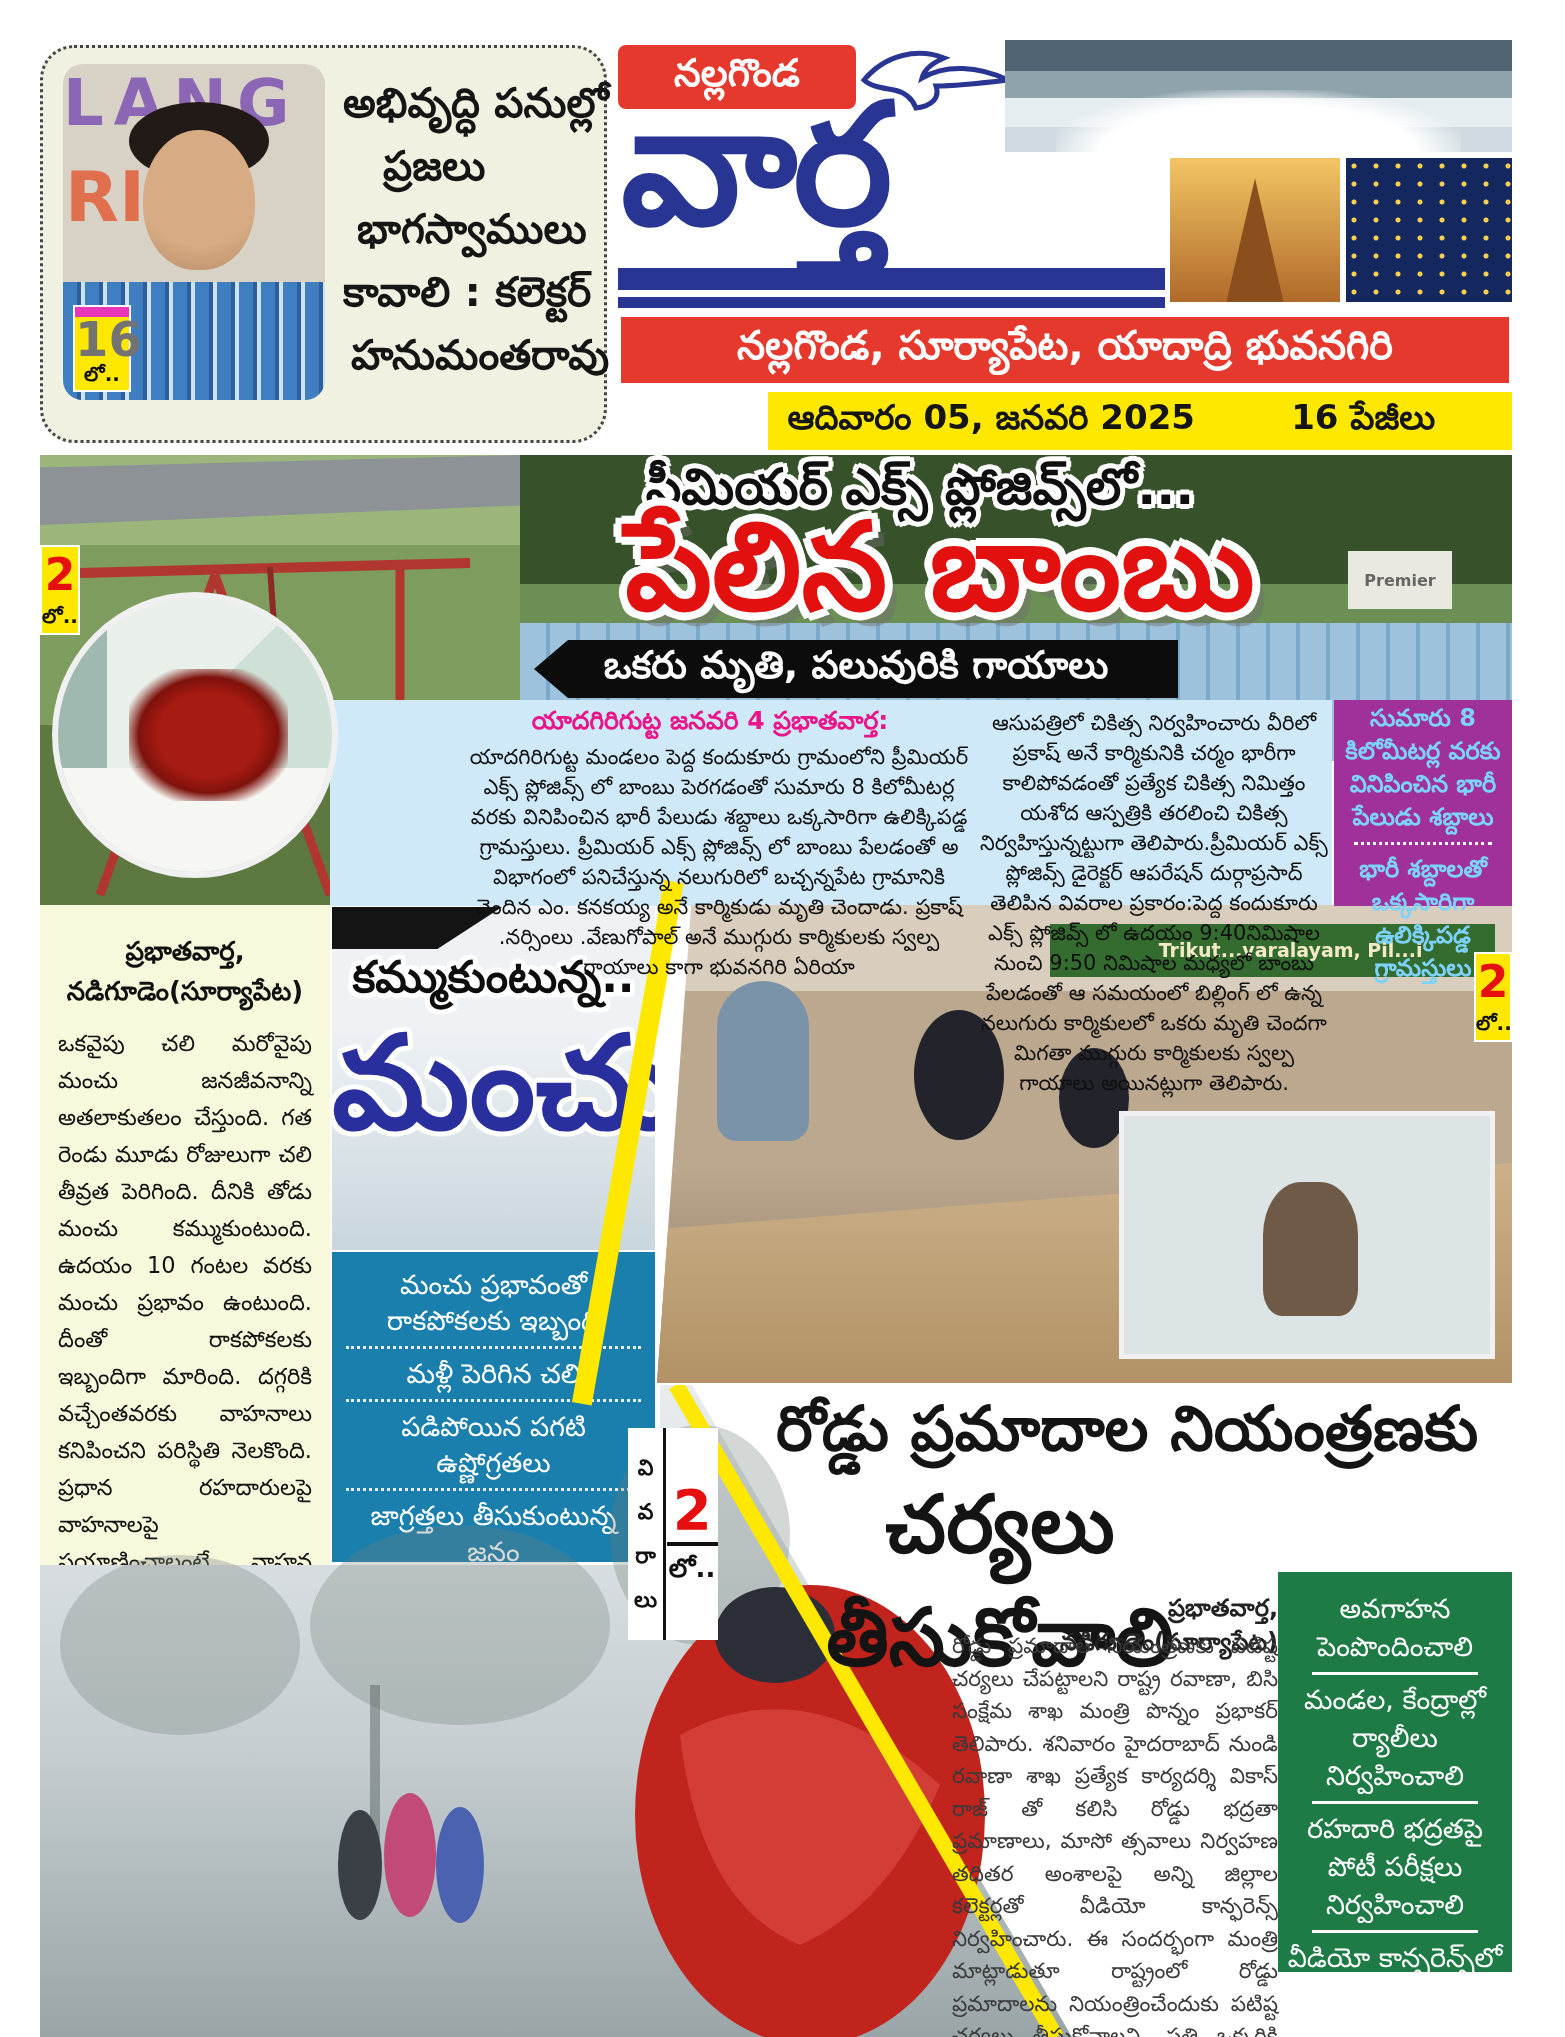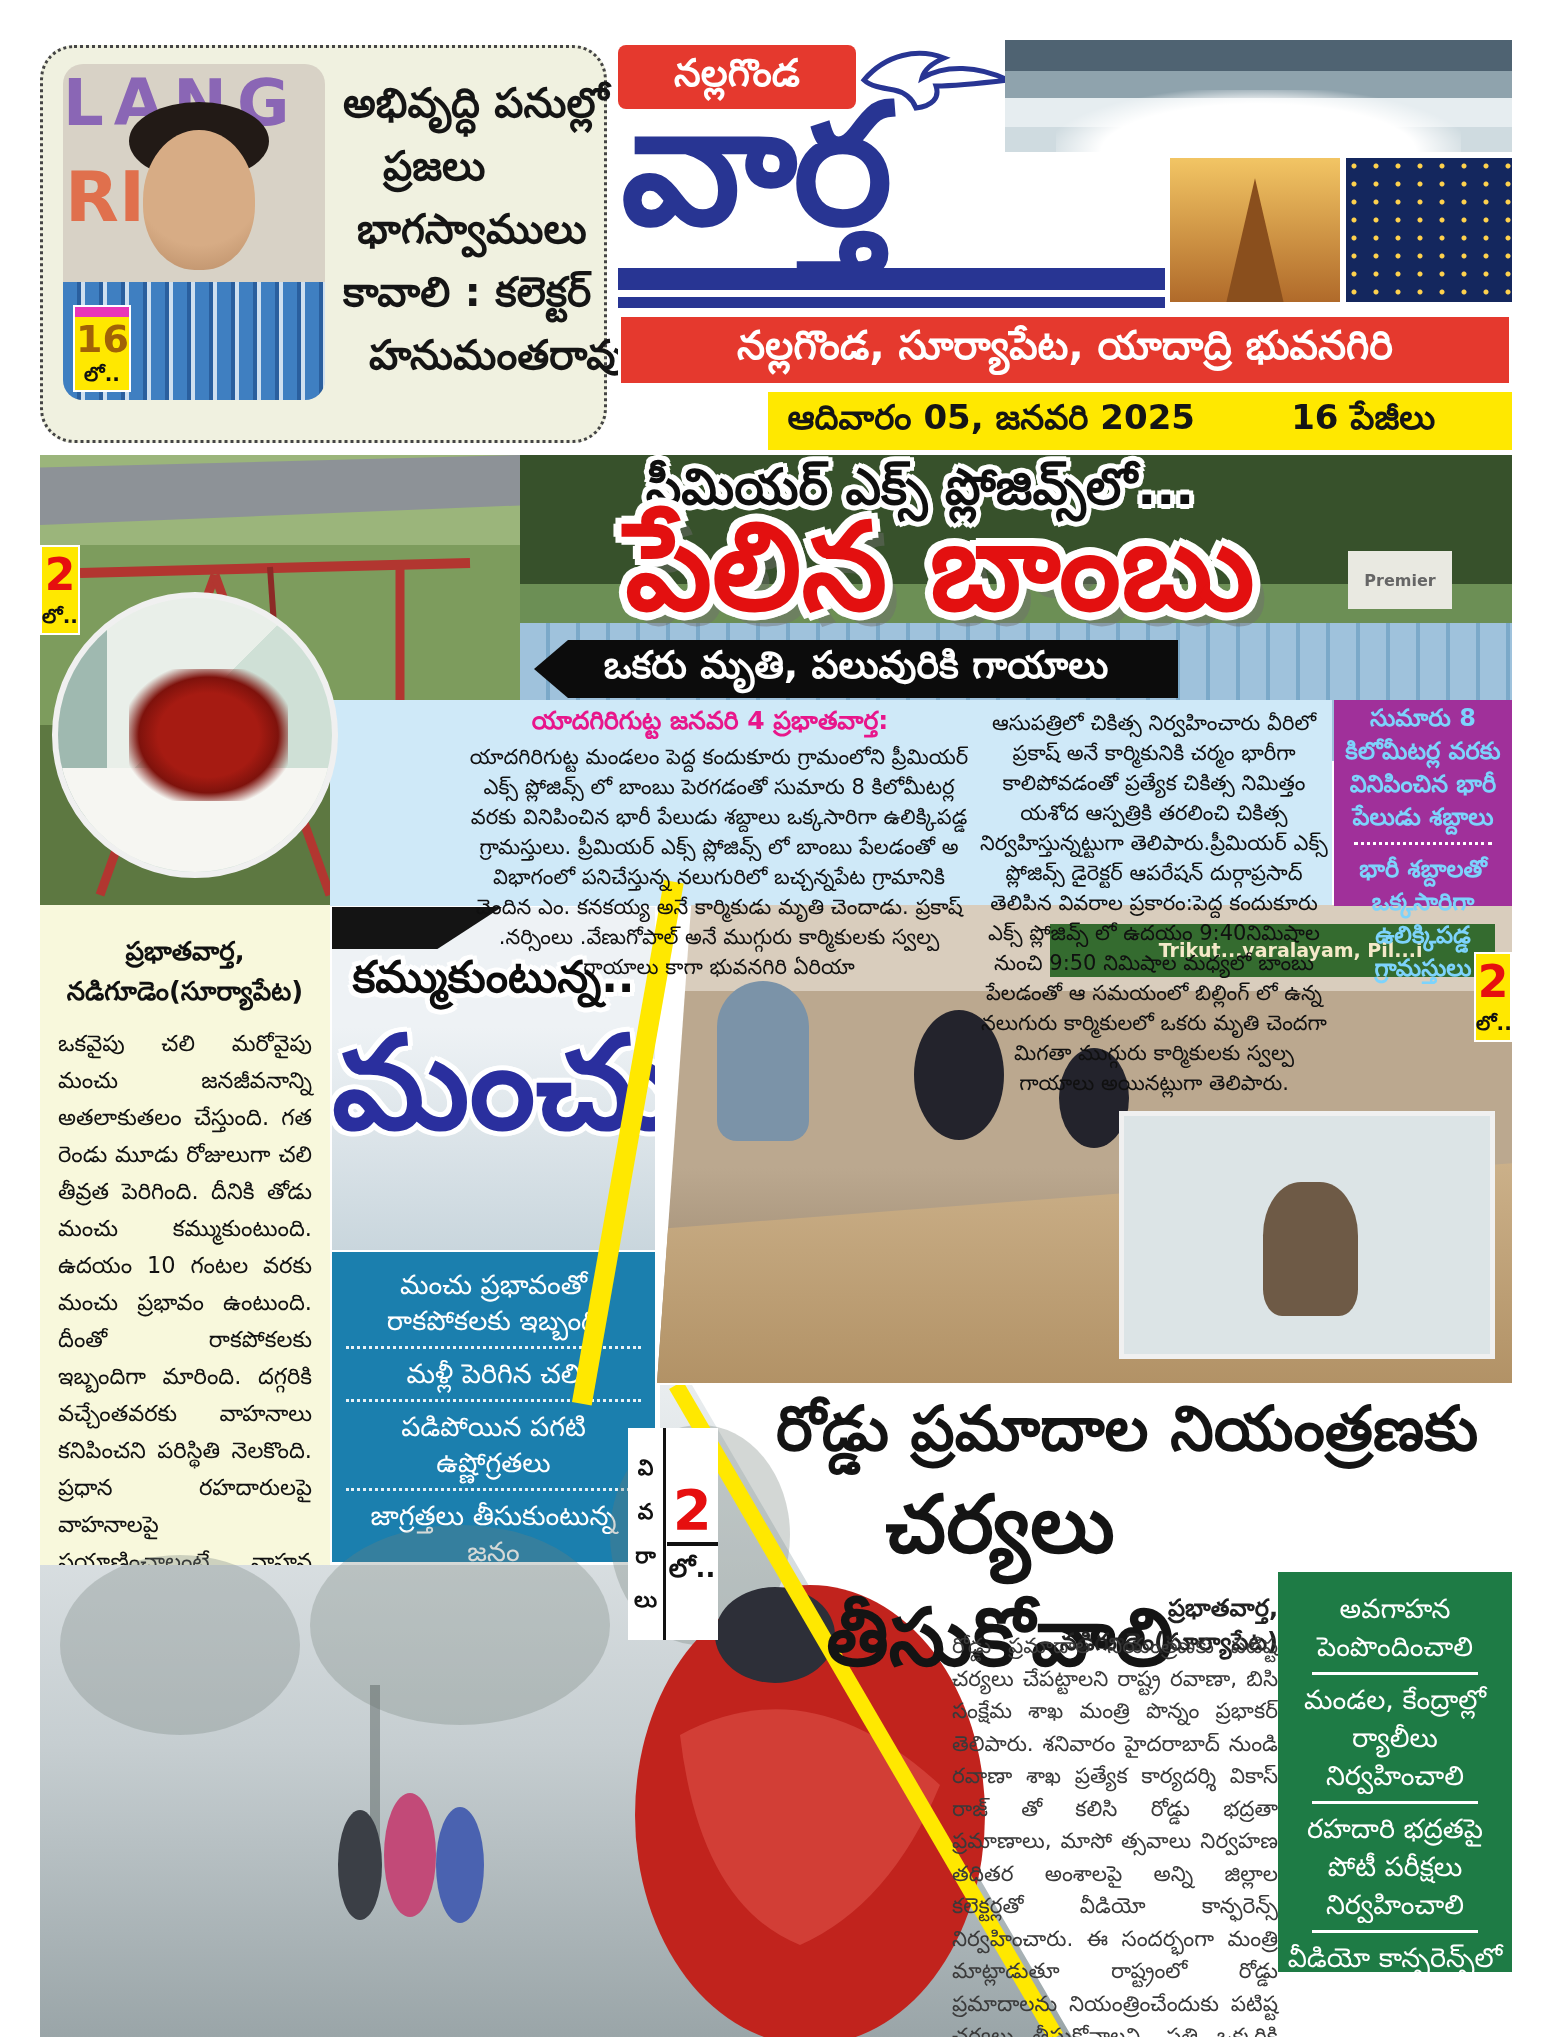--- a/index.html
+++ b/index.html
@@ -17,27 +17,27 @@
              color:#8a66b5;letter-spacing:10px;white-space:nowrap;}
   .lb-bd-bot{position:absolute;left:2px;top:92px;font-size:70px;font-weight:900;color:#e0704d;}
   .lb-hair{position:absolute;left:66px;top:38px;width:140px;height:78px;border-radius:50%;background:#221a16;}
   .lb-face{position:absolute;left:80px;top:66px;width:112px;height:140px;
            border-radius:50% 50% 46% 46%;background:radial-gradient(circle at 50% 38%,#d7ac85 0 60%,#b98c66 100%);}
   .lb-shirt{position:absolute;left:0;bottom:0;width:100%;height:118px;
             background:repeating-linear-gradient(90deg,#3f7fc1 0 14px,#2a5f9e 14px 18px,#cfe0f0 18px 22px);}
   .badge-16{position:absolute;left:10px;bottom:8px;width:58px;background:#ffe800;border:2px solid #fff;
             text-align:center;}
   .badge-16 .mg{height:10px;background:#e935b8;}
-  .badge-16 .num{font-size:38px;font-weight:900;color:#a16207;line-height:44px;text-align:right;}
+  .badge-16 .num{font-size:48px;font-weight:900;color:#737373;line-height:44px;text-align:right;}
   .badge-16 .suf{font-size:20px;font-weight:700;color:#111;line-height:26px;padding-bottom:3px;}
   .lb-caption{position:absolute;left:300px;top:24px;width:256px;}
   .lb-caption div{font-size:41px;font-weight:700;color:#151515;line-height:63px;white-space:nowrap;}
   .lb-caption div:nth-child(2){margin-left:40px;}
   .lb-caption div:nth-child(3){margin-left:14px;}
-  .lb-caption div:nth-child(5){margin-left:26px;}
+  .lb-caption div:nth-child(5){margin-left:8px;}
 
   
   .edition{left:618px;top:45px;width:238px;height:64px;background:#e5392e;border-radius:8px;
            color:#fff;font-size:38px;font-weight:700;display:flex;align-items:center;justify-content:center;}
   .dove{left:856px;top:36px;width:160px;height:82px;}
   .logo{left:615px;top:70px;width:560px;height:200px;font-size:168px;font-weight:900;color:#283593;
         line-height:190px;letter-spacing:-4px;padding-left:6px;}
   .bar1{left:618px;top:268px;width:547px;height:22px;background:#283593;}
   .bar2{left:618px;top:297px;width:547px;height:11px;background:#283593;}
   .regions{left:618px;top:314px;width:894px;height:72px;background:#e5392e;border:3px solid #fff;

